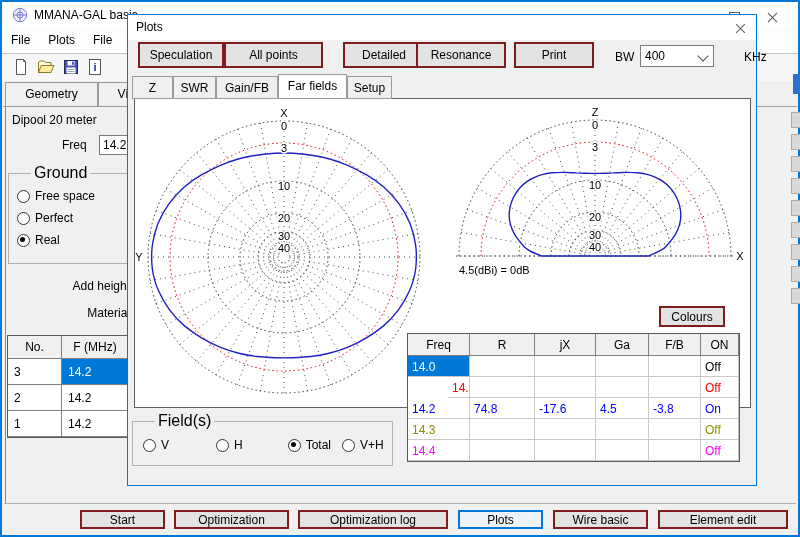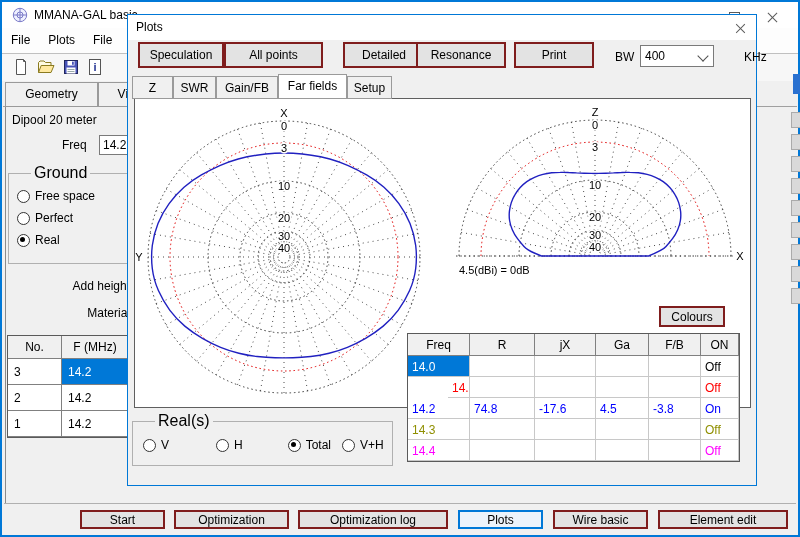--- a/index.html
+++ b/index.html
@@ -357,21 +357,21 @@
       <div class="bcell" style="color: rgb(143, 143, 0);">Off</div>
       <div class="bcell" style="color: rgb(255, 0, 255);">14.4</div>
       <div class="bcell" style="color: rgb(255, 0, 255);"></div>
       <div class="bcell" style="color: rgb(255, 0, 255);"></div>
       <div class="bcell" style="color: rgb(255, 0, 255);"></div>
       <div class="bcell" style="color: rgb(255, 0, 255);"></div>
       <div class="bcell" style="color: rgb(255, 0, 255);">Off</div>
     </div>
 
   <fieldset id="fields-box">
-    <legend>Real(s)</legend>
+    <legend>Field(s)</legend>
     <div class="opts">
         <span class="radio-item">
           <span class="radio"></span>
           <span>V</span>
         </span>
         <span class="radio-item">
           <span class="radio"></span>
           <span>H</span>
         </span>
         <span class="radio-item">

